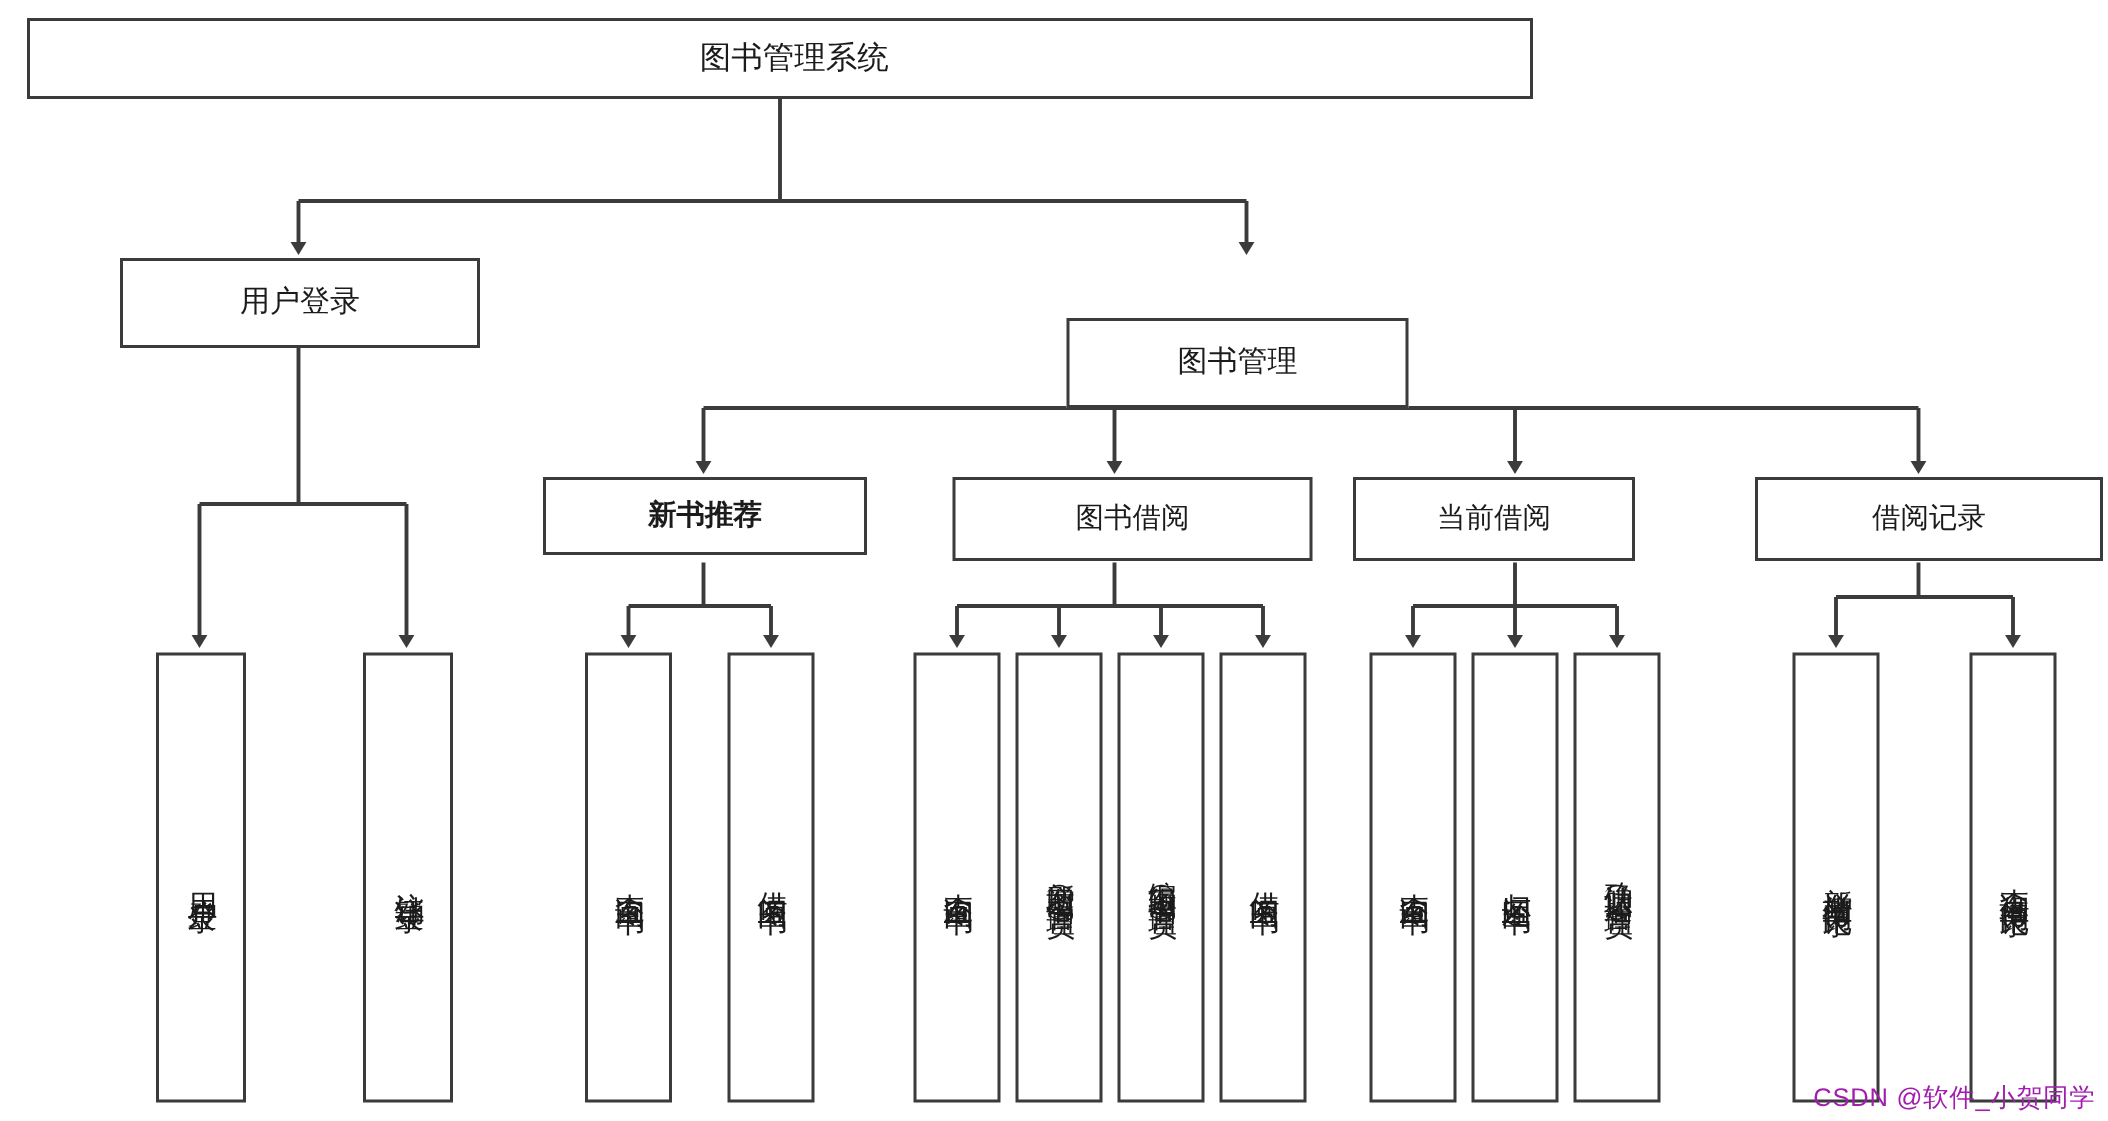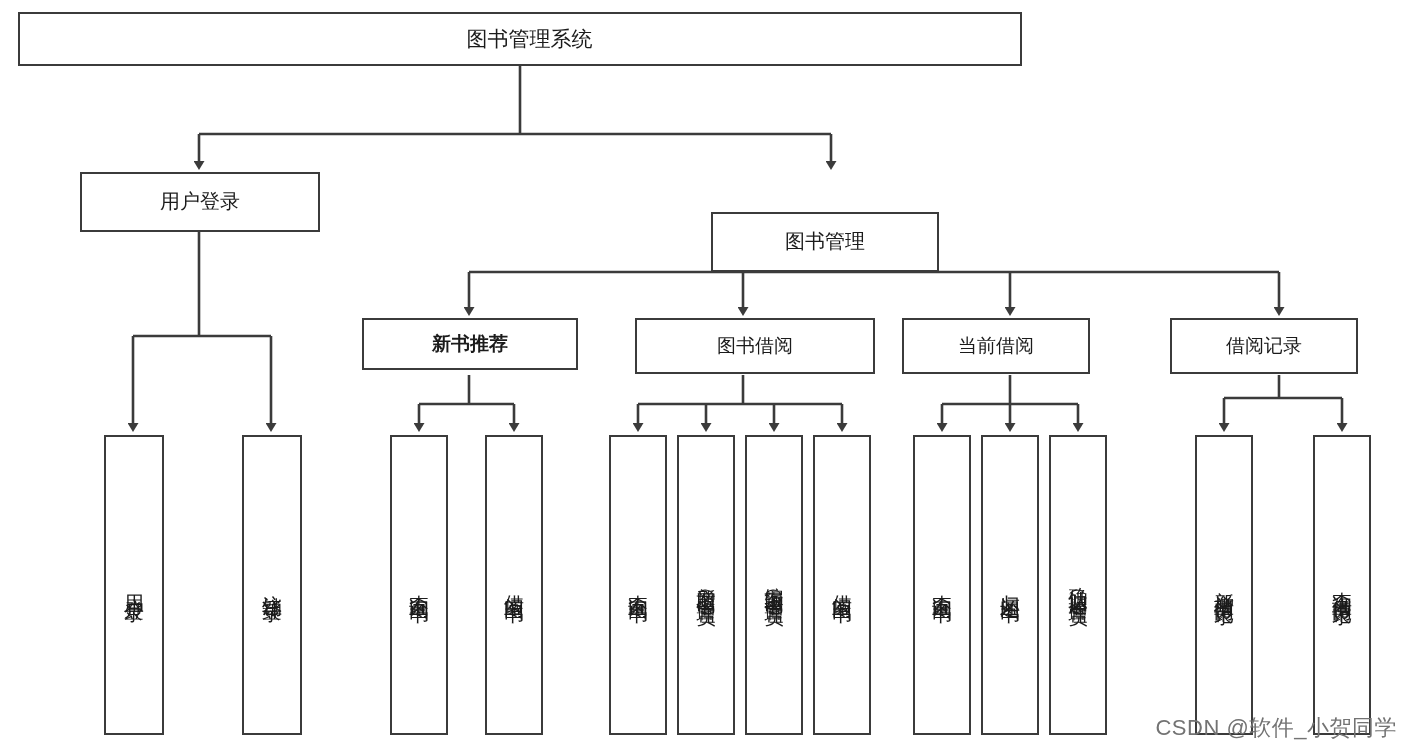--- a/index.html
+++ b/index.html
@@ -62,22 +62,22 @@
     writing-mode: vertical-rl;
     text-orientation: upright;
     letter-spacing: 3px;
     line-height: 1.05;
     white-space: nowrap;
   }
   #watermark {
     position: absolute;
     right: 8px;
     bottom: 4px;
-    font-size: 22px;
-    color: #737373;
+    font-size: 17px;
+    color: #a21caf;
     letter-spacing: 0.5px;
     z-index: 5;
     user-select: none;
   }
 </style>
 </head>
 <body>
 
 <div id="canvas">
 
@@ -146,21 +146,21 @@
 
   <div class="node lvl2" style="left:362px; top:318px; width:216px; height:52px;font-weight:bold;">
     <span class="lbl">新书推荐</span>
   </div>
   <div class="node lvl2" style="left:635px; top:318px; width:240px; height:56px;">
     <span class="lbl">图书借阅</span>
   </div>
   <div class="node lvl2" style="left:902px; top:318px; width:188px; height:56px;">
     <span class="lbl">当前借阅</span>
   </div>
-  <div class="node lvl2" style="left:1170px; top:318px; width:188px; height:56px;">
+  <div class="node lvl2" style="left:1170px; top:318px; width:232px; height:56px;">
     <span class="lbl">借阅记录</span>
   </div>
 
   <div class="node leaf" style="left:104px; top:435px; width:60px; height:300px;">
     <span class="lbl">用户登录</span>
   </div>
   <div class="node leaf" style="left:242px; top:435px; width:60px; height:300px;">
     <span class="lbl">注销登录</span>
   </div>
 

